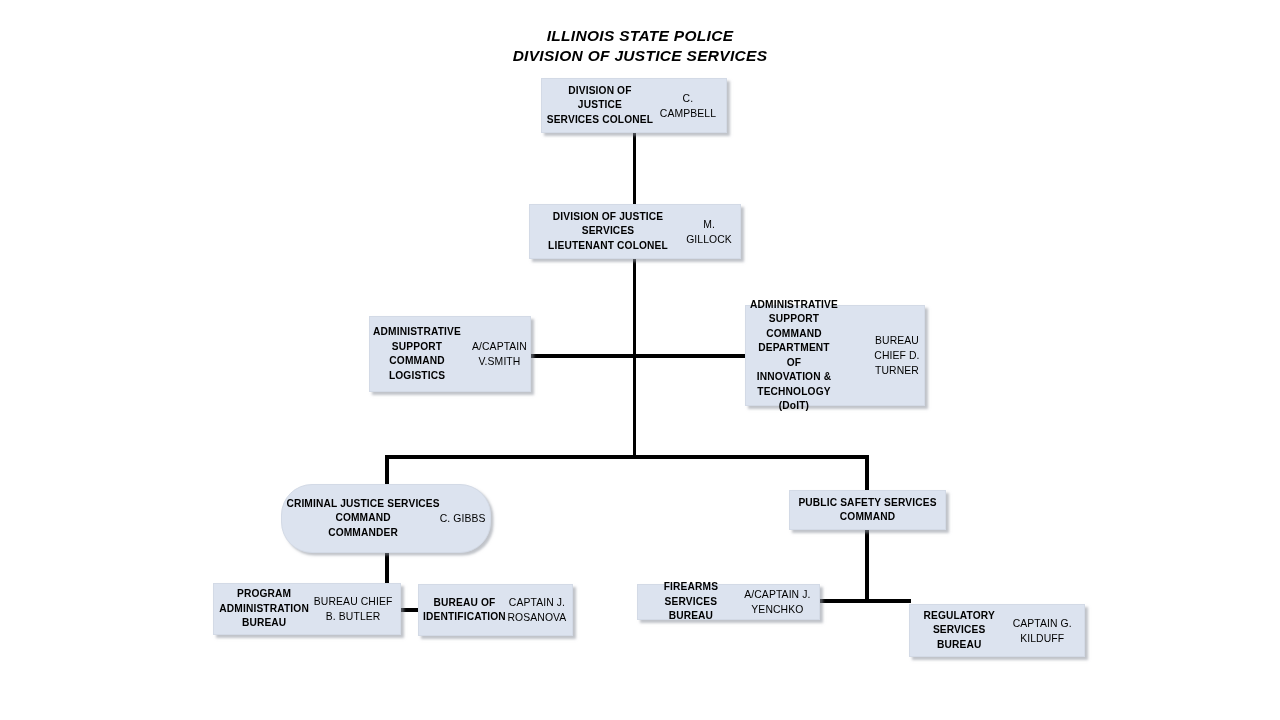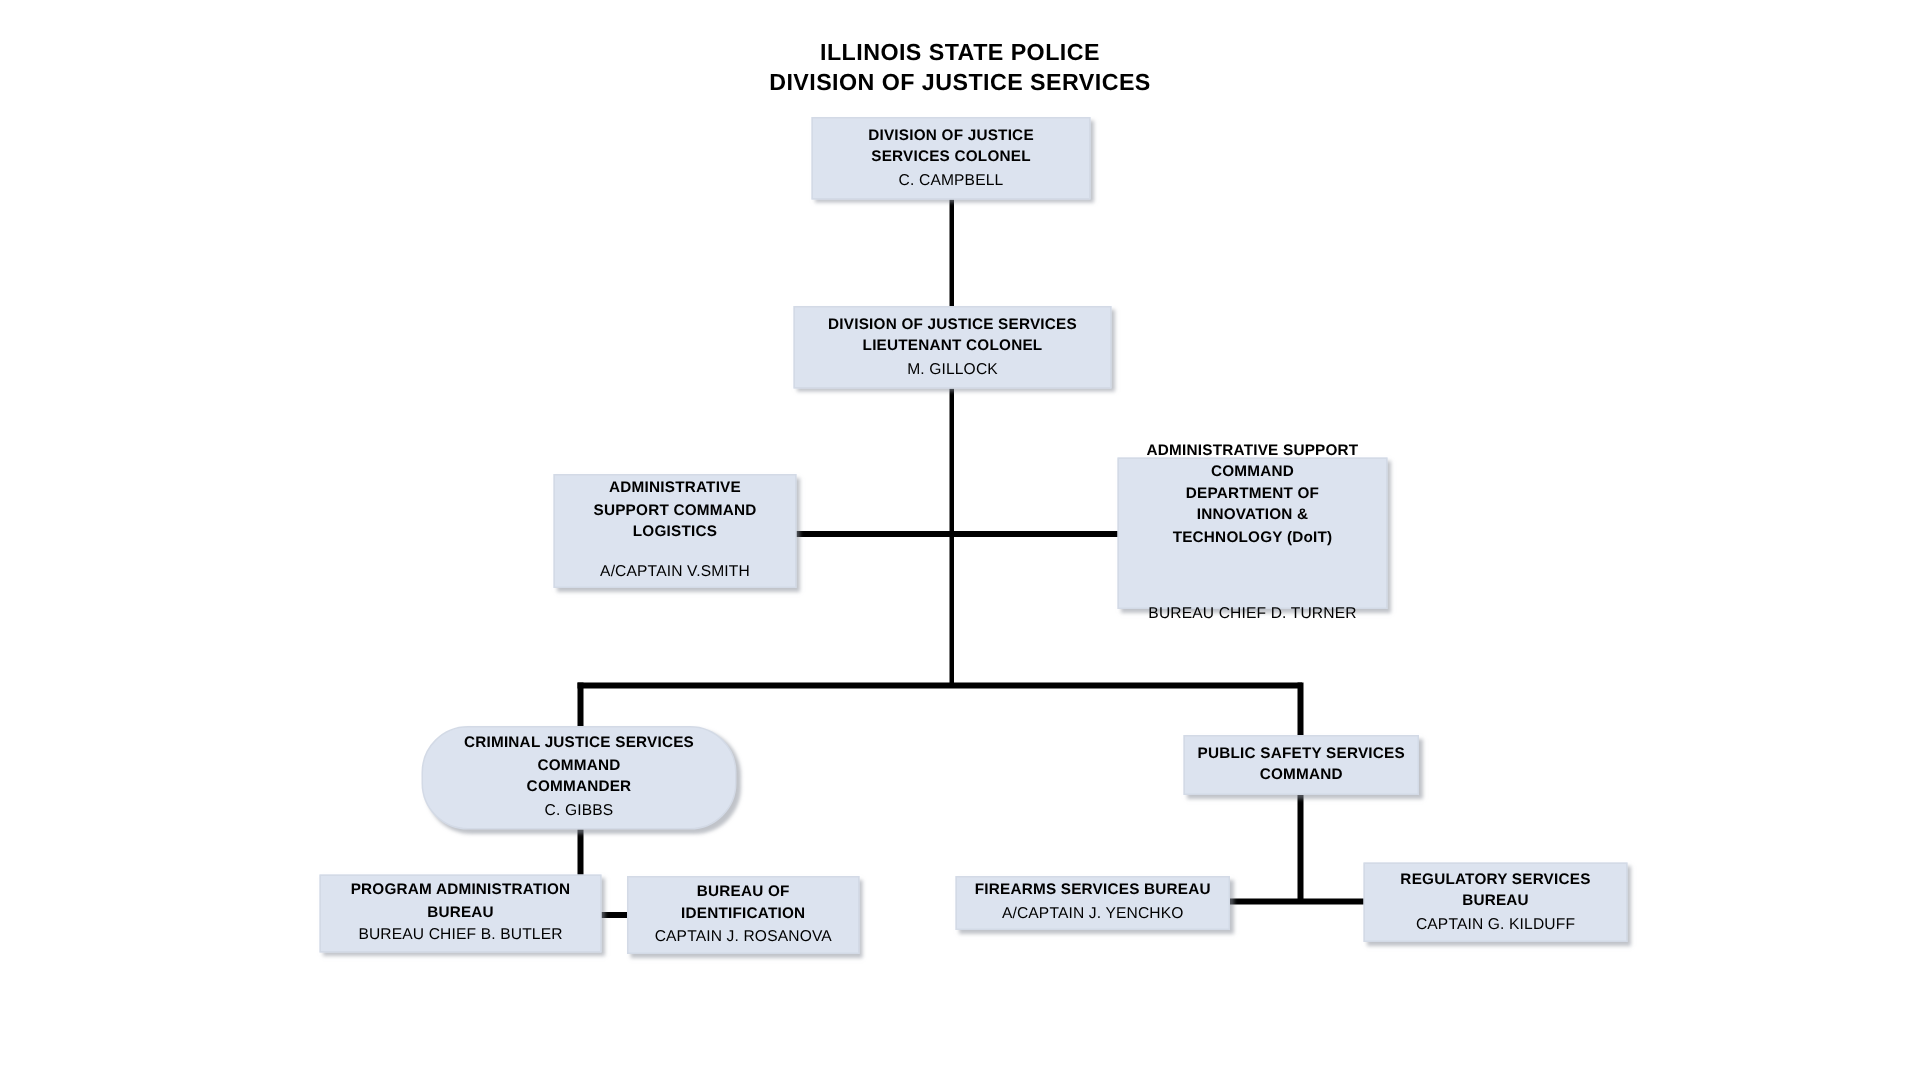--- a/index.html
+++ b/index.html
@@ -24,35 +24,36 @@
     position: absolute;
     left: 0;
     top: 26px;
     width: 1280px;
     text-align: center;
     font-size: 15.5px;
     font-weight: bold;
     color: #000000;
     letter-spacing: 0.3px;
     line-height: 20px;
+    font-style: italic;
   }
   .chart-title .title-line {
     display: block;
     white-space: nowrap;
   }
 
   
   .node {
     position: absolute;
     box-sizing: border-box;
     background: #dce3ef;
     border: 1px solid #d3dae6;
     box-shadow: 2.5px 2.5px 2.5px rgba(140,146,156,0.55);
     display: flex;
-    flex-direction: column;
+    flex-direction: row;
     align-items: center;
     justify-content: center;
     text-align: center;
     padding: 3px 4px;
     color: #000000;
     z-index: 5;
   }
   .node .ttl {
     display: block;
     font-weight: bold;
@@ -154,19 +155,19 @@
     <span class="ttl">FIREARMS  SERVICES  BUREAU</span>
     <span class="nm">A/CAPTAIN  J. YENCHKO</span>
   </div>
 
   <div class="node" style="left:418px; top:584px; width:155px; height:52px;">
     <span class="ttl">BUREAU  OF
 IDENTIFICATION</span>
     <span class="nm">CAPTAIN  J. ROSANOVA</span>
   </div>
 
-  <div class="node" style="left:909px; top:575px; width:176px; height:53px;">
+  <div class="node" style="left:909px; top:604px; width:176px; height:53px;">
     <span class="ttl">REGULATORY  SERVICES
 BUREAU</span>
     <span class="nm">CAPTAIN G. KILDUFF</span>
   </div>
 
 </div>
 
 </body></html>

